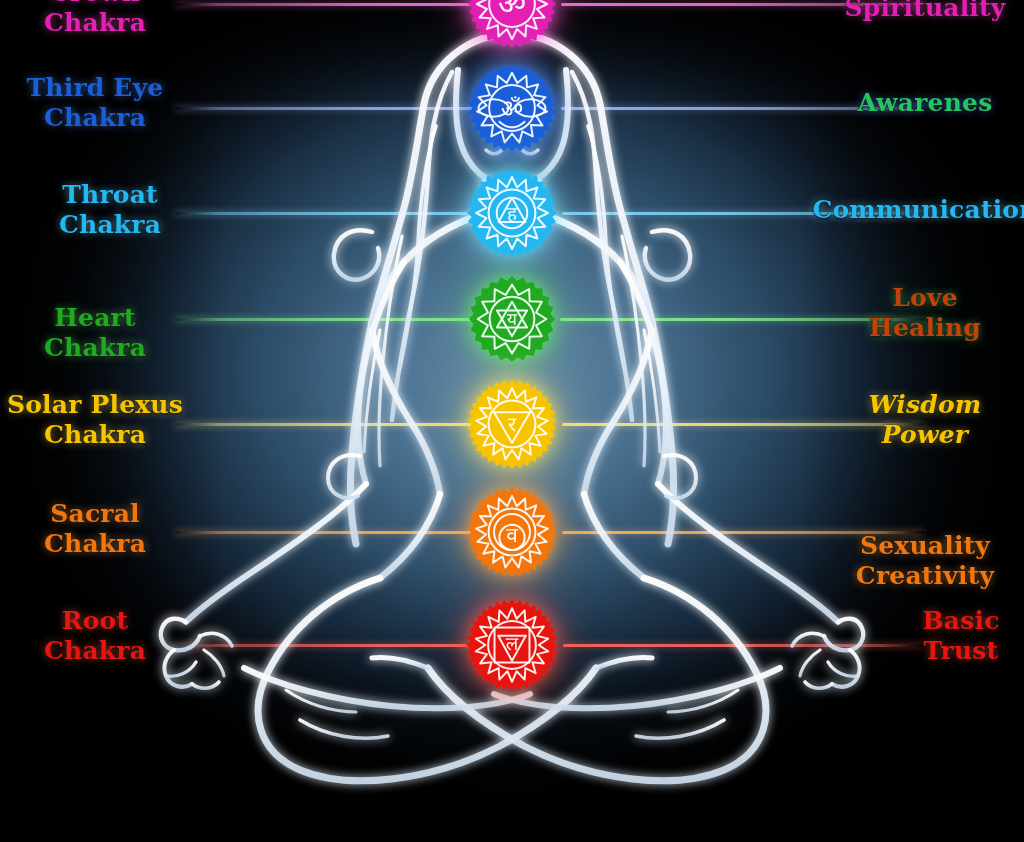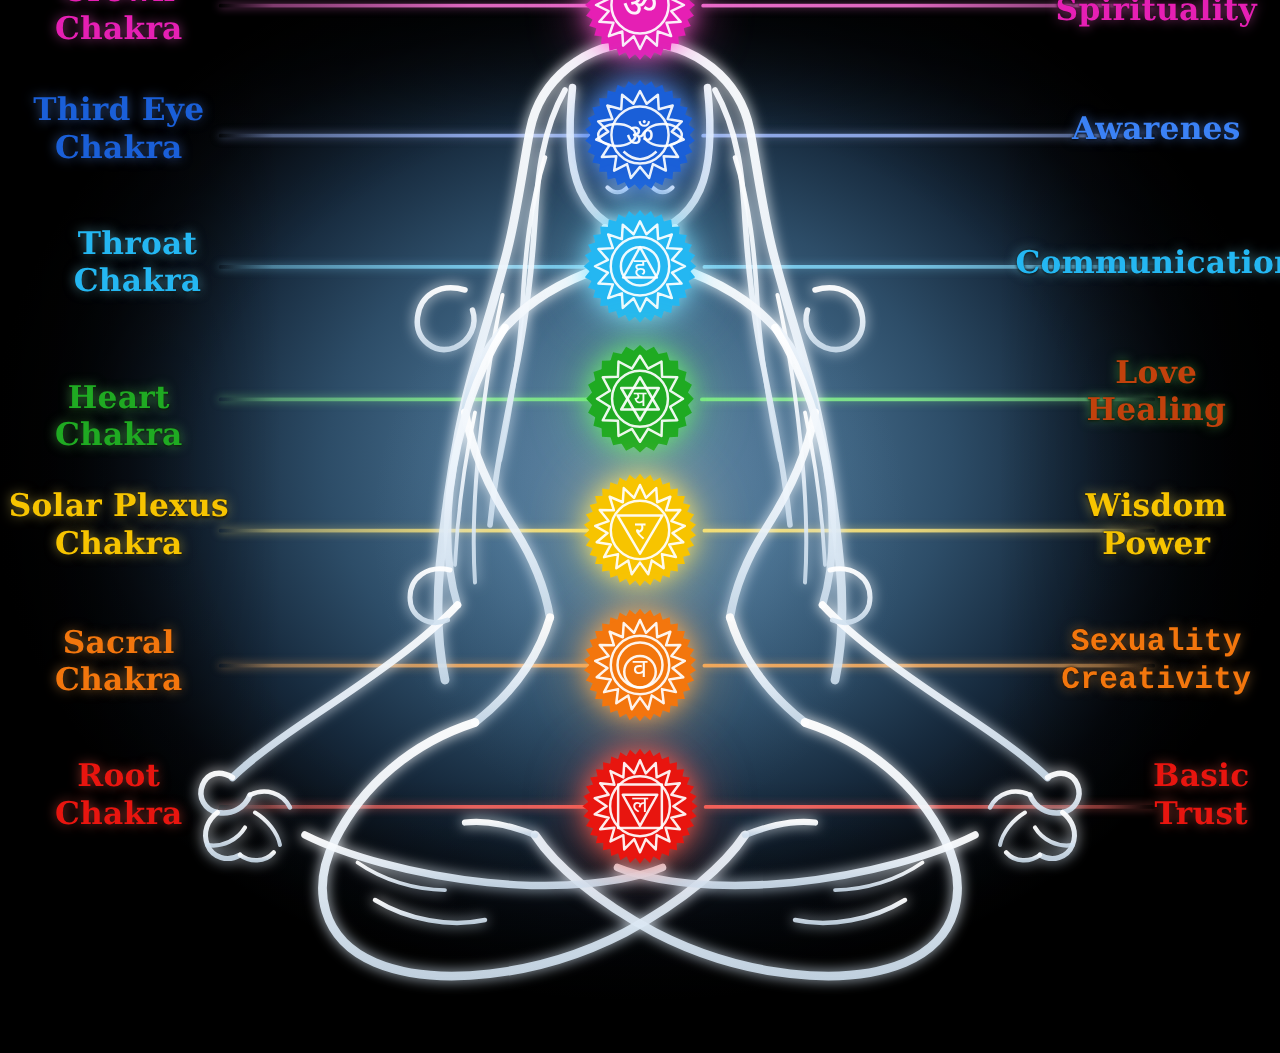--- a/index.html
+++ b/index.html
@@ -336,35 +336,35 @@
         </svg>
       </div>
     </div>
 
   <div id="labels">
       <div class="label left" style="left: 95px; top: 8px; color: rgb(230, 31, 180); text-shadow: rgba(255, 95, 210, 0.55) 0px 0px 9px, rgba(0, 0, 0, 0.9) 0px 0px 3px, rgb(0, 0, 0) 0px 1px 2px;">Crown
 Chakra</div>
       <div class="label right" style="left: 925px; top: 8px; color: rgb(230, 31, 180); text-shadow: rgba(255, 95, 210, 0.55) 0px 0px 9px, rgba(0, 0, 0, 0.9) 0px 0px 3px, rgb(0, 0, 0) 0px 1px 2px;">Spirituality</div>
       <div class="label left" style="left: 95px; top: 103px; color: rgb(26, 95, 216); text-shadow: rgba(91, 150, 255, 0.55) 0px 0px 9px, rgba(0, 0, 0, 0.9) 0px 0px 3px, rgb(0, 0, 0) 0px 1px 2px;">Third Eye
 Chakra</div>
-      <div class="label right" style="left: 925px; top: 103px; color: #3b82f6; text-shadow: rgba(91, 150, 255, 0.55) 0px 0px 9px, rgba(0, 0, 0, 0.9) 0px 0px 3px, rgb(0, 0, 0) 0px 1px 2px;">Awarenes</div>
+      <div class="label right" style="left: 925px; top: 103px; color: #22c55e; text-shadow: rgba(91, 150, 255, 0.55) 0px 0px 9px, rgba(0, 0, 0, 0.9) 0px 0px 3px, rgb(0, 0, 0) 0px 1px 2px;">Awarenes</div>
       <div class="label left" style="left: 110px; top: 210px; color: rgb(36, 183, 242); text-shadow: rgba(127, 226, 255, 0.55) 0px 0px 9px, rgba(0, 0, 0, 0.9) 0px 0px 3px, rgb(0, 0, 0) 0px 1px 2px;">Throat
 Chakra</div>
       <div class="label right" style="left: 925px; top: 210px; color: rgb(36, 183, 242); text-shadow: rgba(127, 226, 255, 0.55) 0px 0px 9px, rgba(0, 0, 0, 0.9) 0px 0px 3px, rgb(0, 0, 0) 0px 1px 2px;">Communication</div>
       <div class="label left" style="left: 95px; top: 313px; color: rgb(31, 170, 34); text-shadow: rgba(108, 240, 111, 0.55) 0px 0px 9px, rgba(0, 0, 0, 0.9) 0px 0px 3px, rgb(0, 0, 0) 0px 1px 2px; margin-top: 20px;">Heart
 Chakra</div>
       <div class="label right" style="left: 925px; top: 313px; color: #c2410c; text-shadow: rgba(108, 240, 111, 0.55) 0px 0px 9px, rgba(0, 0, 0, 0.9) 0px 0px 3px, rgb(0, 0, 0) 0px 1px 2px;">Love
 Healing</div>
       <div class="label left" style="left: 95px; top: 420px; color: rgb(247, 196, 0); text-shadow: rgba(255, 232, 102, 0.55) 0px 0px 9px, rgba(0, 0, 0, 0.9) 0px 0px 3px, rgb(0, 0, 0) 0px 1px 2px;">Solar Plexus
 Chakra</div>
-      <div class="label right" style="left: 925px; top: 420px; color: rgb(247, 196, 0); text-shadow: rgba(255, 232, 102, 0.55) 0px 0px 9px, rgba(0, 0, 0, 0.9) 0px 0px 3px, rgb(0, 0, 0) 0px 1px 2px;">Wisdom
+      <div class="label right" style="left: 925px; top: 420px; color: rgb(247, 196, 0); text-shadow: rgba(255, 232, 102, 0.55) 0px 0px 9px, rgba(0, 0, 0, 0.9) 0px 0px 3px, rgb(0, 0, 0) 0px 1px 2px; font-style: italic;">Wisdom
 Power</div>
       <div class="label left" style="left: 95px; top: 529px; color: rgb(243, 118, 13); text-shadow: rgba(255, 173, 82, 0.55) 0px 0px 9px, rgba(0, 0, 0, 0.9) 0px 0px 3px, rgb(0, 0, 0) 0px 1px 2px;">Sacral
 Chakra</div>
-      <div class="label right" style="left: 925px; top: 529px; color: rgb(243, 118, 13); text-shadow: rgba(255, 173, 82, 0.55) 0px 0px 9px, rgba(0, 0, 0, 0.9) 0px 0px 3px, rgb(0, 0, 0) 0px 1px 2px; font-family: Liberation Mono, monospace;">Sexuality
+      <div class="label right" style="left: 925px; top: 561px; color: rgb(243, 118, 13); text-shadow: rgba(255, 173, 82, 0.55) 0px 0px 9px, rgba(0, 0, 0, 0.9) 0px 0px 3px, rgb(0, 0, 0) 0px 1px 2px;">Sexuality
 Creativity</div>
       <div class="label left" style="left: 95px; top: 636px; color: rgb(232, 21, 15); text-shadow: rgba(255, 92, 76, 0.55) 0px 0px 9px, rgba(0, 0, 0, 0.9) 0px 0px 3px, rgb(0, 0, 0) 0px 1px 2px;">Root
 Chakra</div>
       <div class="label right" style="left: 925px; top: 636px; color: rgb(232, 21, 15); text-shadow: rgba(255, 92, 76, 0.55) 0px 0px 9px, rgba(0, 0, 0, 0.9) 0px 0px 3px, rgb(0, 0, 0) 0px 1px 2px; margin-left: 36px;">Basic
 Trust</div>
     </div>
 
 </div>
 
 </body></html>

